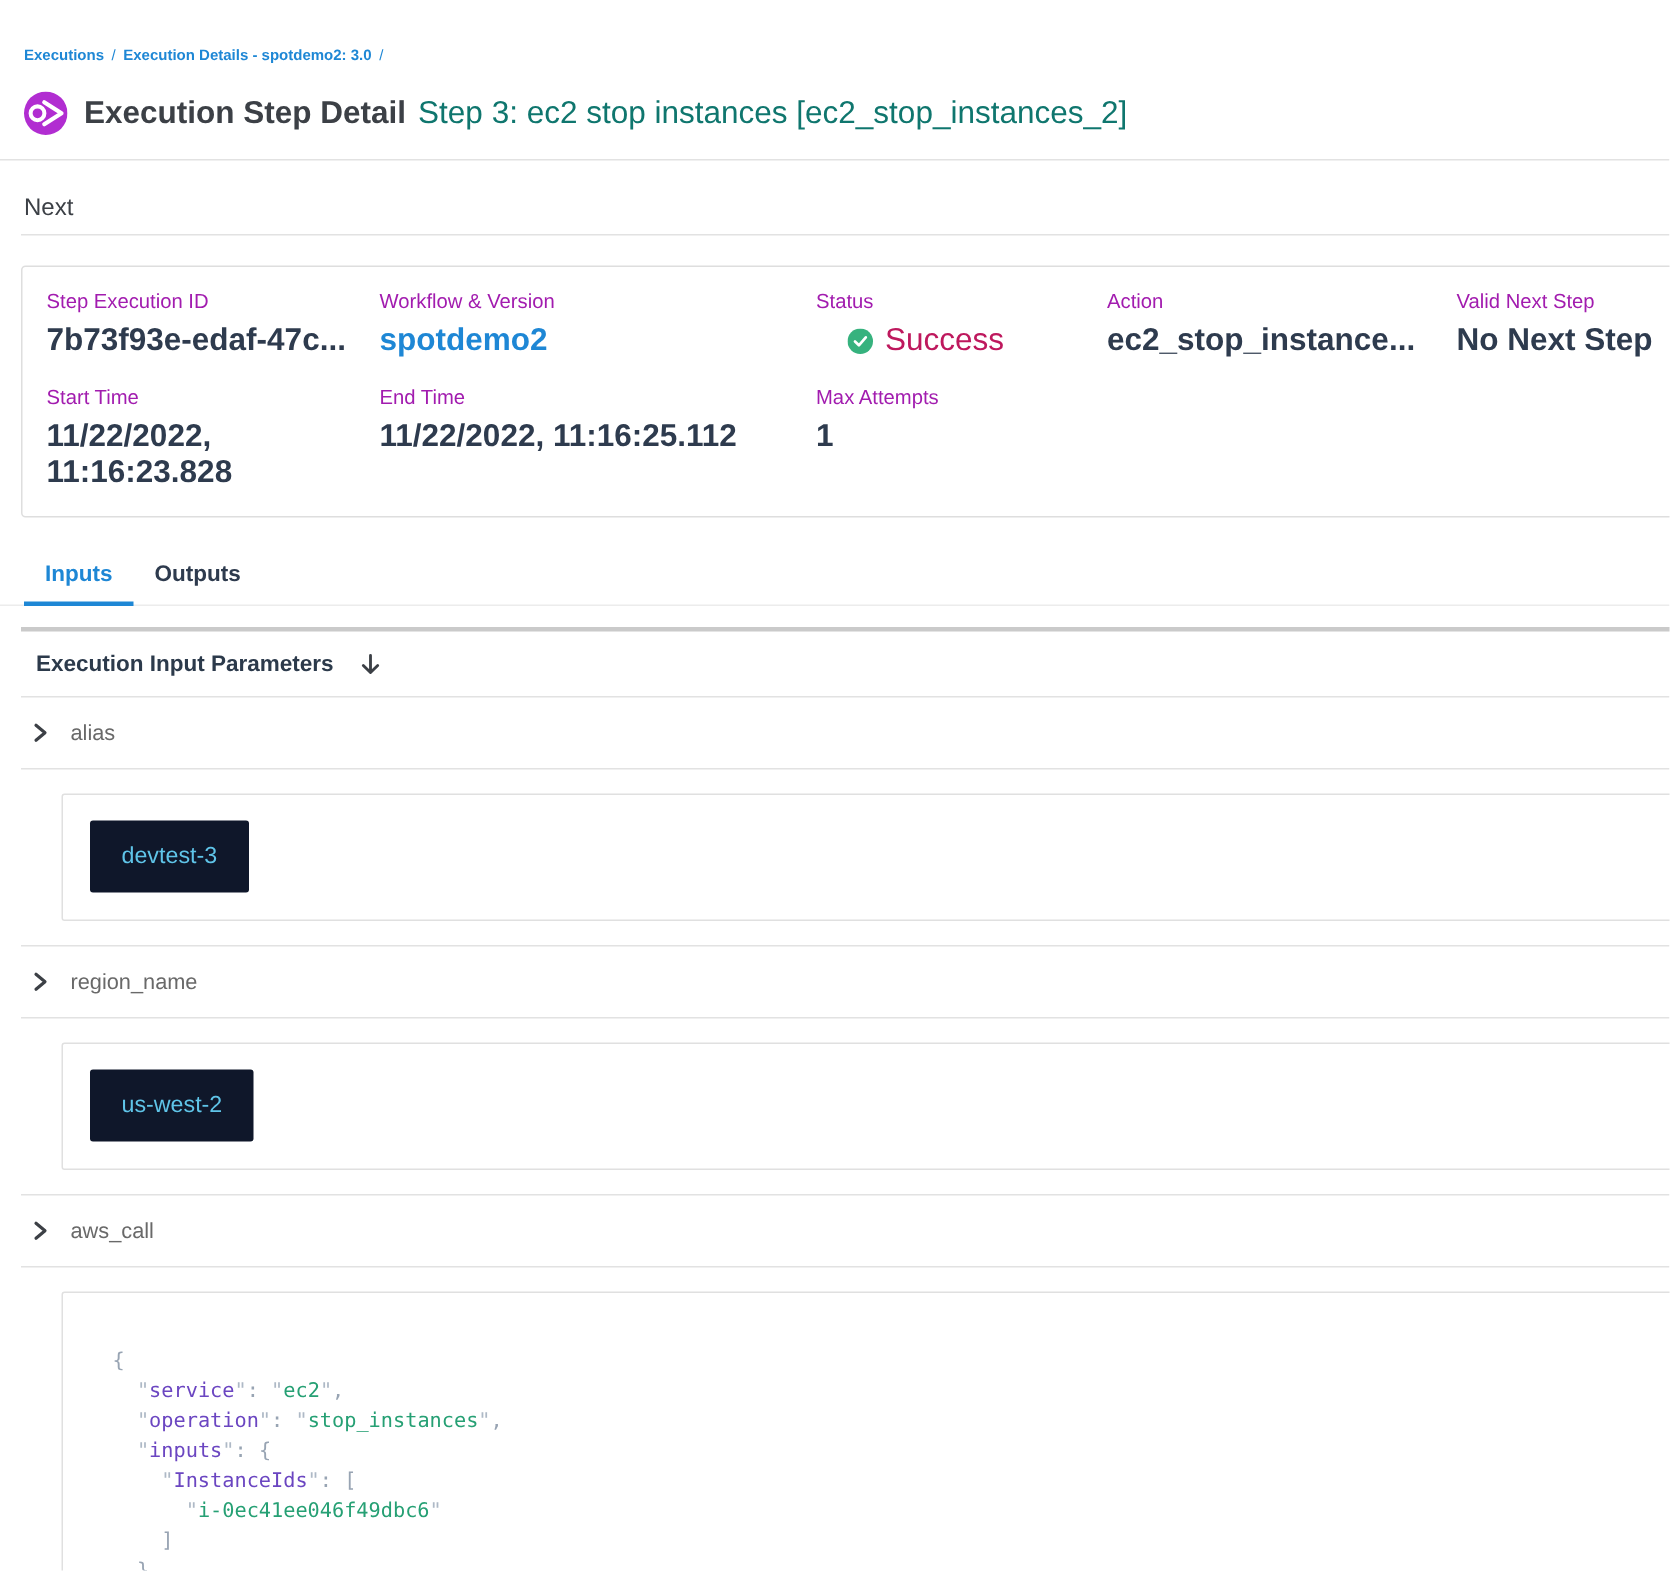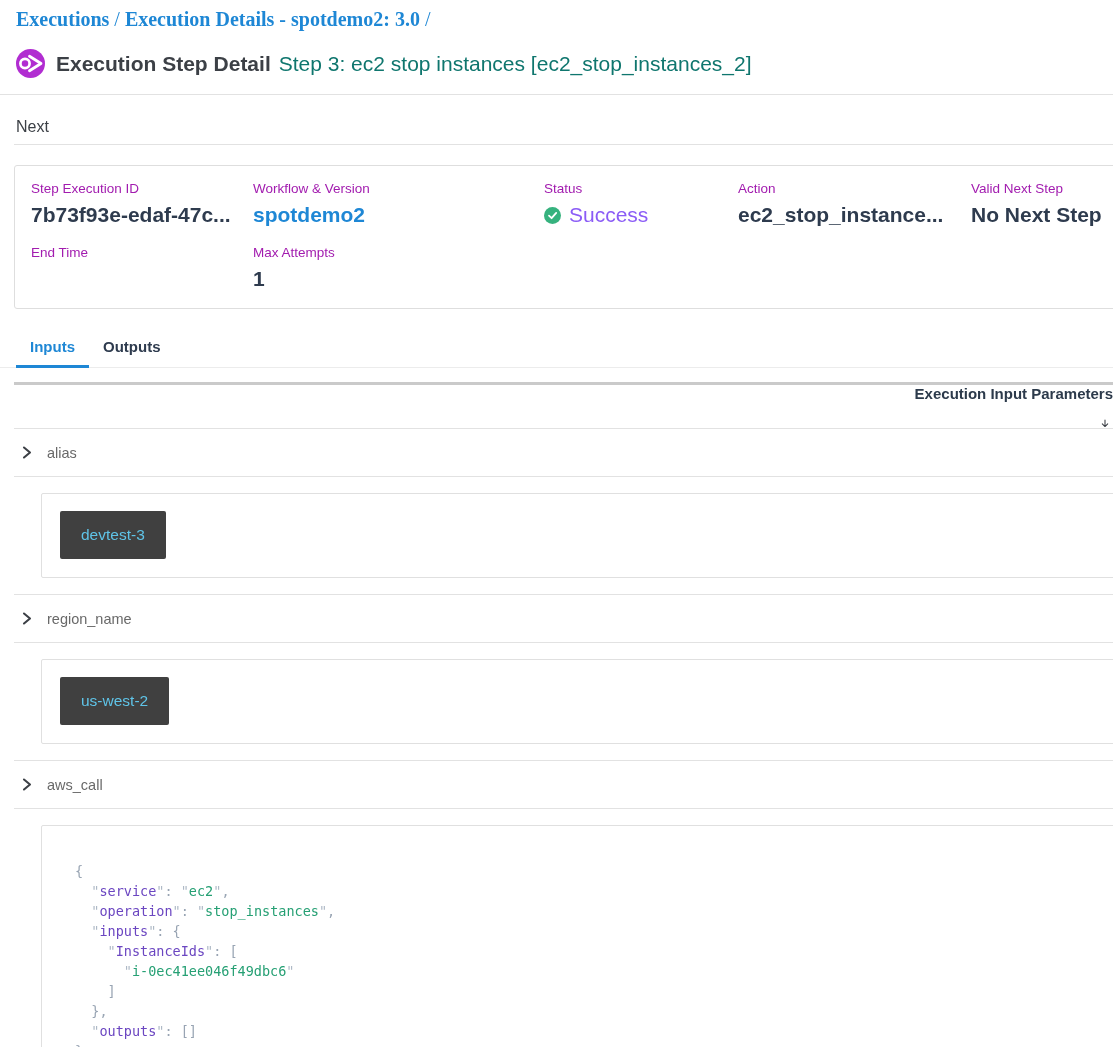--- a/index.html
+++ b/index.html
@@ -5,21 +5,21 @@
   * { box-sizing: border-box; }
   html, body { margin: 0; padding: 0; }
   body {
     width: 1113px; height: 1047px; overflow: hidden;
     background: #ffffff;
     font-family: "Liberation Sans", sans-serif;
     color: #3f4247;
   }
 
   
-  .breadcrumb { padding: 8px 16px 0 16px; font-size: 20px; font-weight: 600; color: #1e87d5; font-family: Liberation Serif, serif; }
+  .breadcrumb { padding: 32px 16px 0 16px; font-size: 10px; font-weight: 600; color: #1e87d5; }
   .breadcrumb a { color: #1e87d5; text-decoration: none; cursor: pointer; }
   .breadcrumb .sep { margin: 0 5px; color: #1e87d5; font-weight: 400; }
 
   
   .title-row { display: flex; align-items: center; padding: 18px 24px 16px 16px; }
   .logo { width: 29px; height: 29px; margin-right: 11px; flex: 0 0 auto; }
   .page-title { font-size: 21px; font-weight: 700; color: #3c4046; }
   .page-subtitle { font-size: 21px; font-weight: 400; color: #0f766e; margin-left: 8px; }
 
   .hr-full { height: 1px; background: #e2e2e2; }
@@ -33,50 +33,50 @@
     margin: 20px -10px 0 14px;
     border: 1px solid #dedede; border-radius: 3px;
     background: #fff;
     padding: 15px 0 17px 16px;
   }
   .card-grid { display: grid; grid-template-columns: 222px 291px 194px 233px 1fr; }
   .card-grid.row2 { margin-top: 18px; }
   .field-label { font-size: 13.5px; color: #a21caf; margin-bottom: 7px; }
   .field-value { font-size: 21px; font-weight: 600; color: #2e3b4e; }
   .field-value.link { color: #1e87d5; cursor: pointer; }
-  .field-value.status { display: flex; align-items: center; gap: 8px; font-weight: 400; color: #8b5cf6; }
+  .field-value.status { display: flex; align-items: center; gap: 8px; font-weight: 400; color: #be185d; margin-left: 21px; }
   .check-icon { width: 17px; height: 17px; flex: 0 0 auto; }
 
   
   .tab-bar { display: flex; margin-top: 21px; padding-left: 16px; border-bottom: 1px solid #ececec; }
   .tab {
     padding: 8px 14px 10px 14px; font-size: 15px; font-weight: 600; color: #2e3b4e;
     background: none; border: none; cursor: pointer; font-family: inherit;
     border-bottom: 3px solid transparent; margin-bottom: -1px;
   }
   .tab.active { color: #1e87d5; border-bottom-color: #1e87d5; }
   .thick-divider { height: 3px; background: #cacaca; margin: 14px -10px 0 14px; }
 
   
-  .params-header { display: flex; align-items: flex-end; gap: 17px; height: 43px; padding-left: 24px; flex-direction: column; }
+  .params-header { display: flex; align-items: center; gap: 17px; height: 43px; padding-left: 24px; }
   .params-header-label { font-size: 15px; font-weight: 700; color: #2c3a4b; }
   .arrow-down-icon { width: 16px; height: 16px; cursor: pointer; }
 
   
   .section-head { display: flex; align-items: center; gap: 14px; height: 47px; padding-left: 20px; cursor: pointer; }
   .chevron-icon { width: 13px; height: 13px; flex: 0 0 auto; }
   .section-label { font-size: 14.5px; color: #696969; }
   .section-body {
     margin: 16px -10px 16px 41px;
     border: 1px solid #e0e0e0; border-radius: 2px; background: #fff;
     padding: 17px 18px;
     min-height: 85px;
   }
   .chip {
-    display: inline-block; background: #404040; border-radius: 2px;
+    display: inline-block; background: #0f172a; border-radius: 2px;
     padding: 15px 21px; font-size: 15.5px; color: #5fc4e8; min-width: 98px; 
   }
 
   
   .code-body { padding: 35px 18px 24px 33px; min-height: 264px; }
   .code-pre {
     margin: 0; font-family: "DejaVu Sans Mono", monospace; font-size: 13.5px; line-height: 20px;
   }
   .code-pre div { white-space: pre; }
   .tok-p { color: #98a4b3; }
@@ -129,21 +129,26 @@
       <div class="field-label">Action</div>
       <div class="field-value">ec2_stop_instance...</div>
     </div>
     <div class="field">
       <div class="field-label">Valid Next Step</div>
       <div class="field-value">No Next Step</div>
     </div>
   </div>
   <div class="card-grid row2">
     <div class="field">
+      <div class="field-label">Start Time</div>
+      <div class="field-value">11/22/2022, 11:16:23.828</div>
+    </div>
+    <div class="field">
       <div class="field-label">End Time</div>
+      <div class="field-value">11/22/2022, 11:16:25.112</div>
     </div>
     <div class="field">
       <div class="field-label">Max Attempts</div>
       <div class="field-value">1</div>
     </div>
     <div></div>
   </div>
 </div>
 
 <div class="tab-bar">

